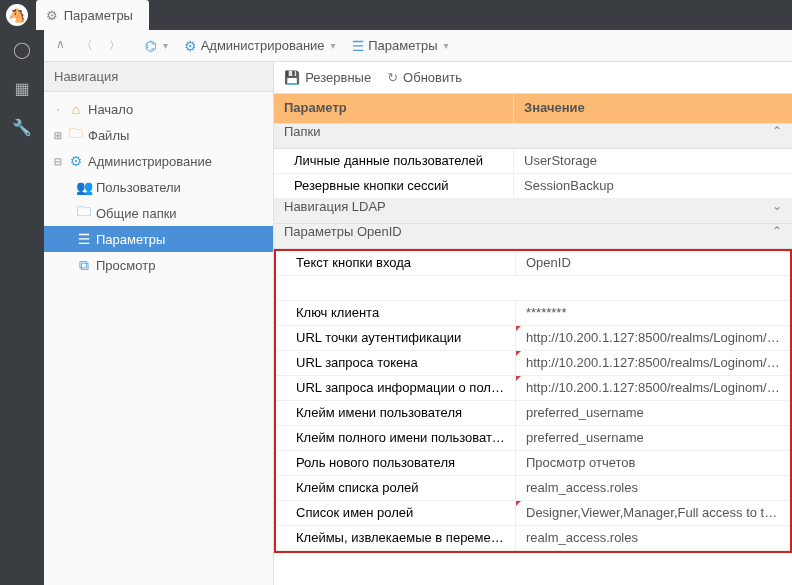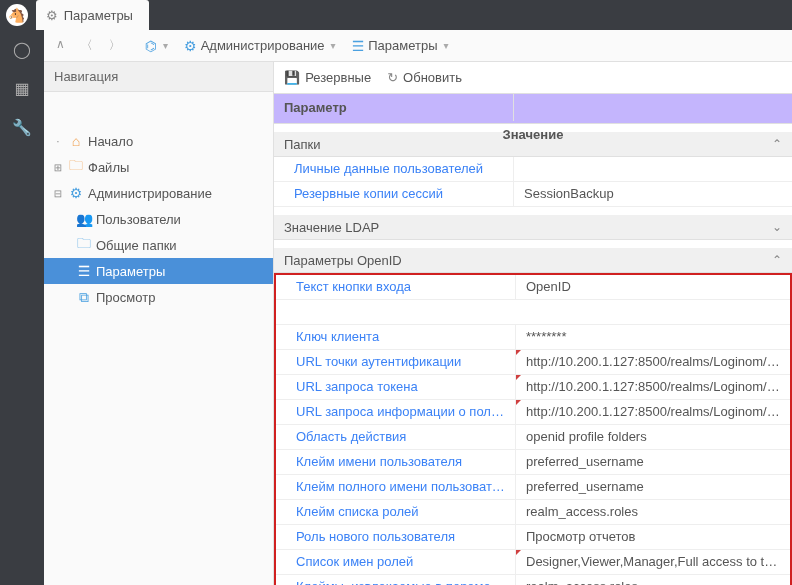--- a/index.html
+++ b/index.html
@@ -17,21 +17,21 @@
 
 .toolbar { height: 32px; border-bottom: 1px solid #e0e0e0; display: flex; align-items: center; padding: 0 8px; gap: 4px; background: #fafafa; }
 .toolbar .nav-arrows { display: flex; gap: 8px; margin-right: 10px; }
 .toolbar .nav-arrow { color: #999; font-size: 12px; cursor: pointer; padding: 2px 4px; }
 .toolbar .bc-item { display: flex; align-items: center; gap: 4px; color: #555; padding: 2px 6px; cursor: pointer; }
 .toolbar .bc-icon { font-size: 14px; }
 .toolbar .bc-dd { color: #aaa; font-size: 10px; margin-left: 2px; }
 
 .content { flex: 1; display: flex; overflow: hidden; }
 
-.navpane { width: 230px; border-right: 1px solid #e0e0e0; background: #fafafa; display: flex; flex-direction: column; gap: 32px; }
+.navpane { width: 230px; border-right: 1px solid #e0e0e0; background: #fafafa; display: flex; flex-direction: column; }
 .navpane-header { height: 30px; display: flex; align-items: center; padding: 0 10px; color: #666; background: #f0f0f0; border-bottom: 1px solid #e0e0e0; }
 .tree { flex: 1; padding: 4px 0; overflow: auto; }
 .tree-item { display: flex; align-items: center; height: 26px; padding-left: 8px; cursor: pointer; color: #555; gap: 4px; }
 .tree-item.lvl1 { padding-left: 8px; }
 .tree-item.lvl2 { padding-left: 32px; }
 .tree-item .twisty { width: 12px; text-align: center; color: #888; font-size: 10px; }
 .tree-item .ticon { width: 16px; text-align: center; font-size: 14px; }
 .tree-item.selected { background: #4a90d9; color: #fff; }
 .tree-item.selected .ticon, .tree-item.selected .twisty { color: #fff; }
 .ico-home { color: #f0a050; }
@@ -41,30 +41,30 @@
 .ico-folders { color: #4aa0e0; }
 .ico-params { color: #4aa0e0; }
 .ico-disp { color: #4aa0e0; }
 
 .main { flex: 1; display: flex; flex-direction: column; overflow: hidden; }
 .main-toolbar { height: 32px; border-bottom: 1px solid #e0e0e0; display: flex; align-items: center; padding: 0 10px; gap: 16px; background: #fff; }
 .main-toolbar .btn { display: flex; align-items: center; gap: 5px; color: #555; cursor: pointer; }
 .main-toolbar .btn-icon { color: #888; }
 
 .grid { flex: 1; overflow: auto; }
-.grid-head { display: flex; height: 30px; background: #c4b5fd; border-bottom: 1px solid #e0e0e0; font-weight: 600; color: #555; flex-direction: column; }
+.grid-head { display: flex; height: 30px; background: #fdba74; border-bottom: 1px solid #e0e0e0; font-weight: 600; color: #555; }
 .grid-head .col1 { width: 240px; padding: 6px 10px; border-right: 1px solid #e0e0e0; }
-.grid-head .col2 { flex: 1; padding: 6px 10px; text-align: center; }
-
-.group-row { display: flex; height: 25px; background: #f0f0f0; border-bottom: 1px solid #e0e0e0; align-items: center; padding: 0 10px; color: #555; cursor: pointer; margin-top: 8px; }
+.grid-head .col2 { flex: 1; padding: 6px 10px; }
+
+.group-row { display: flex; height: 25px; background: #f0f0f0; border-bottom: 1px solid #e0e0e0; padding: 0 10px; color: #555; cursor: pointer; }
 .group-row .gtitle { flex: 1; }
 .group-row .gtoggle { color: #888; font-size: 12px; }
 
 .data-row { display: flex; height: 25px; border-bottom: 1px solid #eee; }
-.data-row .col1 { width: 240px; padding: 4px 10px 4px 20px; border-right: 1px solid #eee; color: #3b82f6; white-space: nowrap; overflow: hidden; text-overflow: ellipsis; }
+.data-row .col1 { width: 240px; padding: 4px 10px 4px 20px; border-right: 1px solid #eee; color: #000000; white-space: nowrap; overflow: hidden; text-overflow: ellipsis; }
 .data-row .col2 { flex: 1; padding: 4px 10px; color: #555; white-space: nowrap; overflow: hidden; text-overflow: ellipsis; position: relative; }
 .data-row .edit-mark::before { content: ""; position: absolute; left: 0; top: 0; width: 0; height: 0; border-top: 5px solid #d04040; border-right: 5px solid transparent; }
 
 .highlight-box { border: 2px solid #d02020; }
 </style>
 </head>
 <body>
 
 <div class="topbar">
   <div class="logo">🐴</div>
@@ -163,29 +163,30 @@
           <div class="col2">Значение</div>
         </div>
 
         <div class="group-row">
           <span class="gtitle">Папки</span>
           <span class="gtoggle">⌃</span>
         </div>
         <div id="folders-rows">
             <div class="data-row">
               <div class="col1">Личные данные пользователей</div>
-            </div>
-            <div class="data-row">
-              <div class="col1">Резервные копии сессий</div>
+              <div class="col2">UserStorage</div>
+            </div>
+            <div class="data-row">
+              <div class="col1">Резервные кнопки сессий</div>
               <div class="col2">SessionBackup</div>
             </div>
           </div>
 
         <div class="group-row">
-          <span class="gtitle">Значение LDAP</span>
+          <span class="gtitle">Навигация LDAP</span>
           <span class="gtoggle">⌄</span>
         </div>
 
         <div class="group-row">
           <span class="gtitle">Параметры OpenID</span>
           <span class="gtoggle">⌃</span>
         </div>
         <div id="openid-rows" class="highlight-box">
             <div class="data-row">
               <div class="col1">Текст кнопки входа</div>
@@ -203,40 +204,36 @@
             </div>
             <div class="data-row">
               <div class="col1">URL запроса токена</div>
               <div class="col2 edit-mark">http://10.200.1.127:8500/realms/Loginom/pr...</div>
             </div>
             <div class="data-row">
               <div class="col1">URL запроса информации о пользователе</div>
               <div class="col2 edit-mark">http://10.200.1.127:8500/realms/Loginom/pr...</div>
             </div>
             <div class="data-row">
-              <div class="col1">Область действия</div>
-              <div class="col2">openid profile folders</div>
-            </div>
-            <div class="data-row">
               <div class="col1">Клейм имени пользователя</div>
               <div class="col2">preferred_username</div>
             </div>
             <div class="data-row">
               <div class="col1">Клейм полного имени пользователя</div>
               <div class="col2">preferred_username</div>
             </div>
             <div class="data-row">
+              <div class="col1">Роль нового пользователя</div>
+              <div class="col2">Просмотр отчетов</div>
+            </div>
+            <div class="data-row">
               <div class="col1">Клейм списка ролей</div>
               <div class="col2">realm_access.roles</div>
             </div>
             <div class="data-row">
-              <div class="col1">Роль нового пользователя</div>
-              <div class="col2">Просмотр отчетов</div>
-            </div>
-            <div class="data-row">
               <div class="col1">Список имен ролей</div>
               <div class="col2 edit-mark">Designer,Viewer,Manager,Full access to the fil...</div>
             </div>
             <div class="data-row">
               <div class="col1">Клеймы, извлекаемые в переменные</div>
               <div class="col2">realm_access.roles</div>
             </div>
           </div>
 
       </div>

